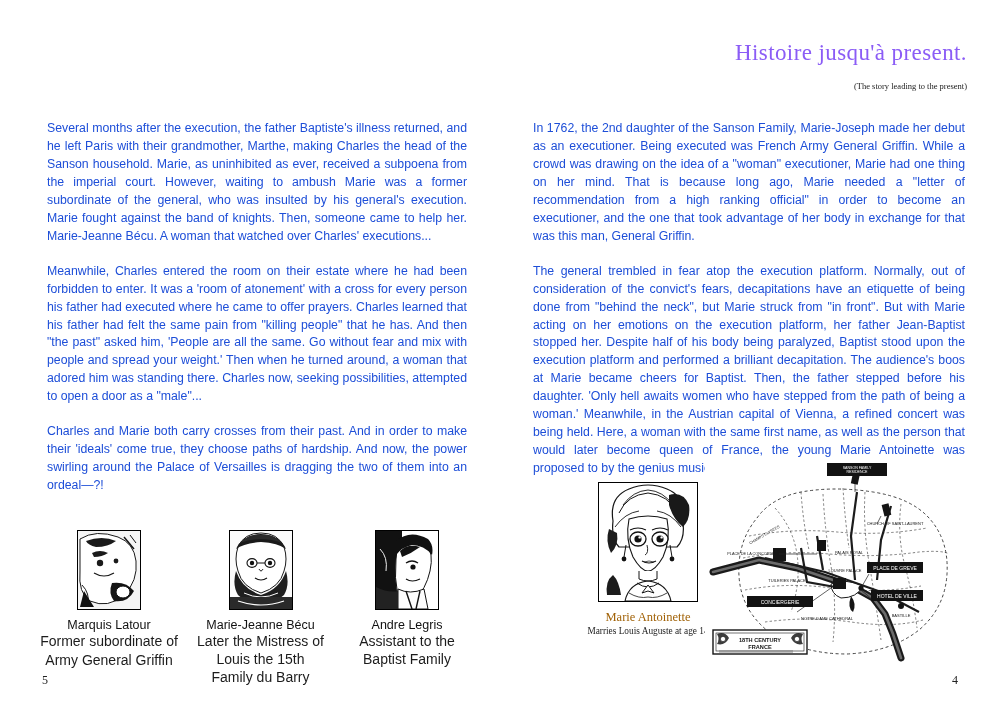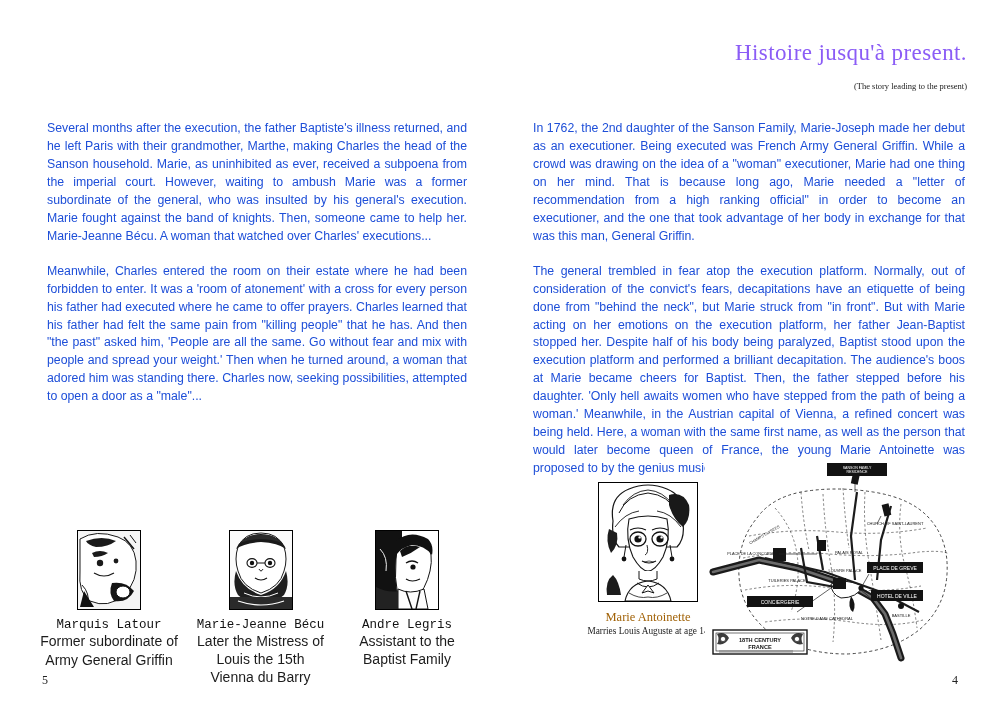--- a/index.html
+++ b/index.html
@@ -83,21 +83,21 @@
     width: 62px;
     height: 78px;
     margin: 0 auto;
     border: 1px solid #000;
     background: #d9d9d9;
     position: relative;
     overflow: hidden;
   }
   .char-portrait svg { display: block; width: 100%; height: 100%; }
   .char-name {
-    font-family: Liberation Mono, monospace;
+    font-family: Liberation Sans, sans-serif;
     font-size: 12.5px;
     margin-top: 8px;
     color: #111;
     line-height: 1.15;
   }
   .char-desc {
     font-family: Liberation Sans, sans-serif;
     font-size: 14px;
     color: #1c1c1c;
     line-height: 1.25;
@@ -166,20 +166,21 @@
 <div class="page">
 
   <div class="header">
     <div class="header-title">Histoire jusqu'à present.</div>
     <div class="header-sub">(The story leading to the present)</div>
   </div>
 
   <div class="col col-left">
     <p class="para">Several months after the execution, the father Baptiste's illness returned, and he left Paris with their grandmother, Marthe, making Charles the head of the Sanson household. Marie, as uninhibited as ever, received a subpoena from the imperial court. However, waiting to ambush Marie was a former subordinate of the general, who was insulted by his general's execution. Marie fought against the band of knights. Then, someone came to help her. Marie-Jeanne Bécu. A woman that watched over Charles' executions...</p>
     <p class="para">Meanwhile, Charles entered the room on their estate where he had been forbidden to enter. It was a 'room of atonement' with a cross for every person his father had executed where he came to offer prayers. Charles learned that his father had felt the same pain from "killing people" that he has. And then "the past" asked him, 'People are all the same. Go without fear and mix with people and spread your weight.' Then when he turned around, a woman that adored him was standing there. Charles now, seeking possibilities, attempted to open a door as a "male"...</p>
+    <p class="para">Charles and Marie both carry crosses from their past. And in order to make their 'ideals' come true, they choose paths of hardship. And now, the power swirling around the Palace of Versailles is dragging the two of them into an ordeal—?!</p>
   </div>
 
   <div class="col col-right">
     <p class="para">In 1762, the 2nd daughter of the Sanson Family, Marie-Joseph made her debut as an executioner. Being executed was French Army General Griffin. While a crowd was drawing on the idea of a "woman" executioner, Marie had one thing on her mind. That is because long ago, Marie needed a "letter of recommendation from a high ranking official" in order to become an executioner, and the one that took advantage of her body in exchange for that was this man, General Griffin.</p>
     <p class="para">The general trembled in fear atop the execution platform. Normally, out of consideration of the convict's fears, decapitations have an etiquette of being done from "behind the neck", but Marie struck from "in front". But with Marie acting on her emotions on the execution platform, her father Jean-Baptist stopped her. Despite half of his body being paralyzed, Baptist stood upon the execution platform and performed a brilliant decapitation. The audience's boos at Marie became cheers for Baptist. Then, the father stepped before his daughter. 'Only hell awaits women who have stepped from the path of being a woman.' Meanwhile, in the Austrian capital of Vienna, a refined concert was being held. Here, a woman with the same first name, as well as the person that would later become queen of France, the young Marie Antoinette was proposed to by the genius musician Mozart—.</p>
   </div>
 
   <div class="char-strip">
 
     <div class="char char-1">
@@ -221,21 +222,21 @@
           <path d="M29 38 Q31 42 33 38" stroke="#111" stroke-width="0.9" fill="none"></path>
           <path d="M25 47 Q31 51 37 47" stroke="#111" stroke-width="1.2" fill="none"></path>
           <path d="M6 40 Q2 54 8 64 Q16 72 31 72 Q46 72 54 64 Q60 54 56 40 Q50 58 31 64 Q12 58 6 40 Z" fill="#1f1f1f"></path>
           <path d="M14 62 Q31 70 48 62" stroke="#ffffff" stroke-width="1" fill="none"></path>
           <path d="M0 66 H62 V78 H0 Z" fill="#2a2a2a"></path>
           <path d="M8 70 Q31 78 54 70" stroke="#ffffff" stroke-width="1.2" fill="none"></path>
         </svg>
       </div>
       <div class="char-name">Marie-Jeanne Bécu</div>
       <div class="char-desc">Later the Mistress of Louis the 15th</div>
-      <div class="char-desc">Vienna du Barry</div>
+      <div class="char-desc">Family du Barry</div>
     </div>
 
     <div class="char char-3">
       <div class="char-portrait">
         <svg viewBox="0 0 62 78" preserveAspectRatio="none" aria-hidden="true">
           <rect x="0" y="0" width="62" height="78" fill="#ffffff"></rect>
           <path d="M0 0 H26 V78 H0 Z" fill="#111111"></path>
           <path d="M0 0 H62 V78 H0 Z" fill="none"></path>
           <path d="M22 10 Q36 2 50 12 Q58 22 54 40 Q50 58 38 70 Q28 76 22 66 Q18 46 20 28 Z" fill="#ffffff" stroke="#111" stroke-width="1"></path>
           <path d="M20 10 Q34 -2 52 8 Q58 14 56 24 Q48 14 36 14 Q26 16 20 24 Z" fill="#111111"></path>

